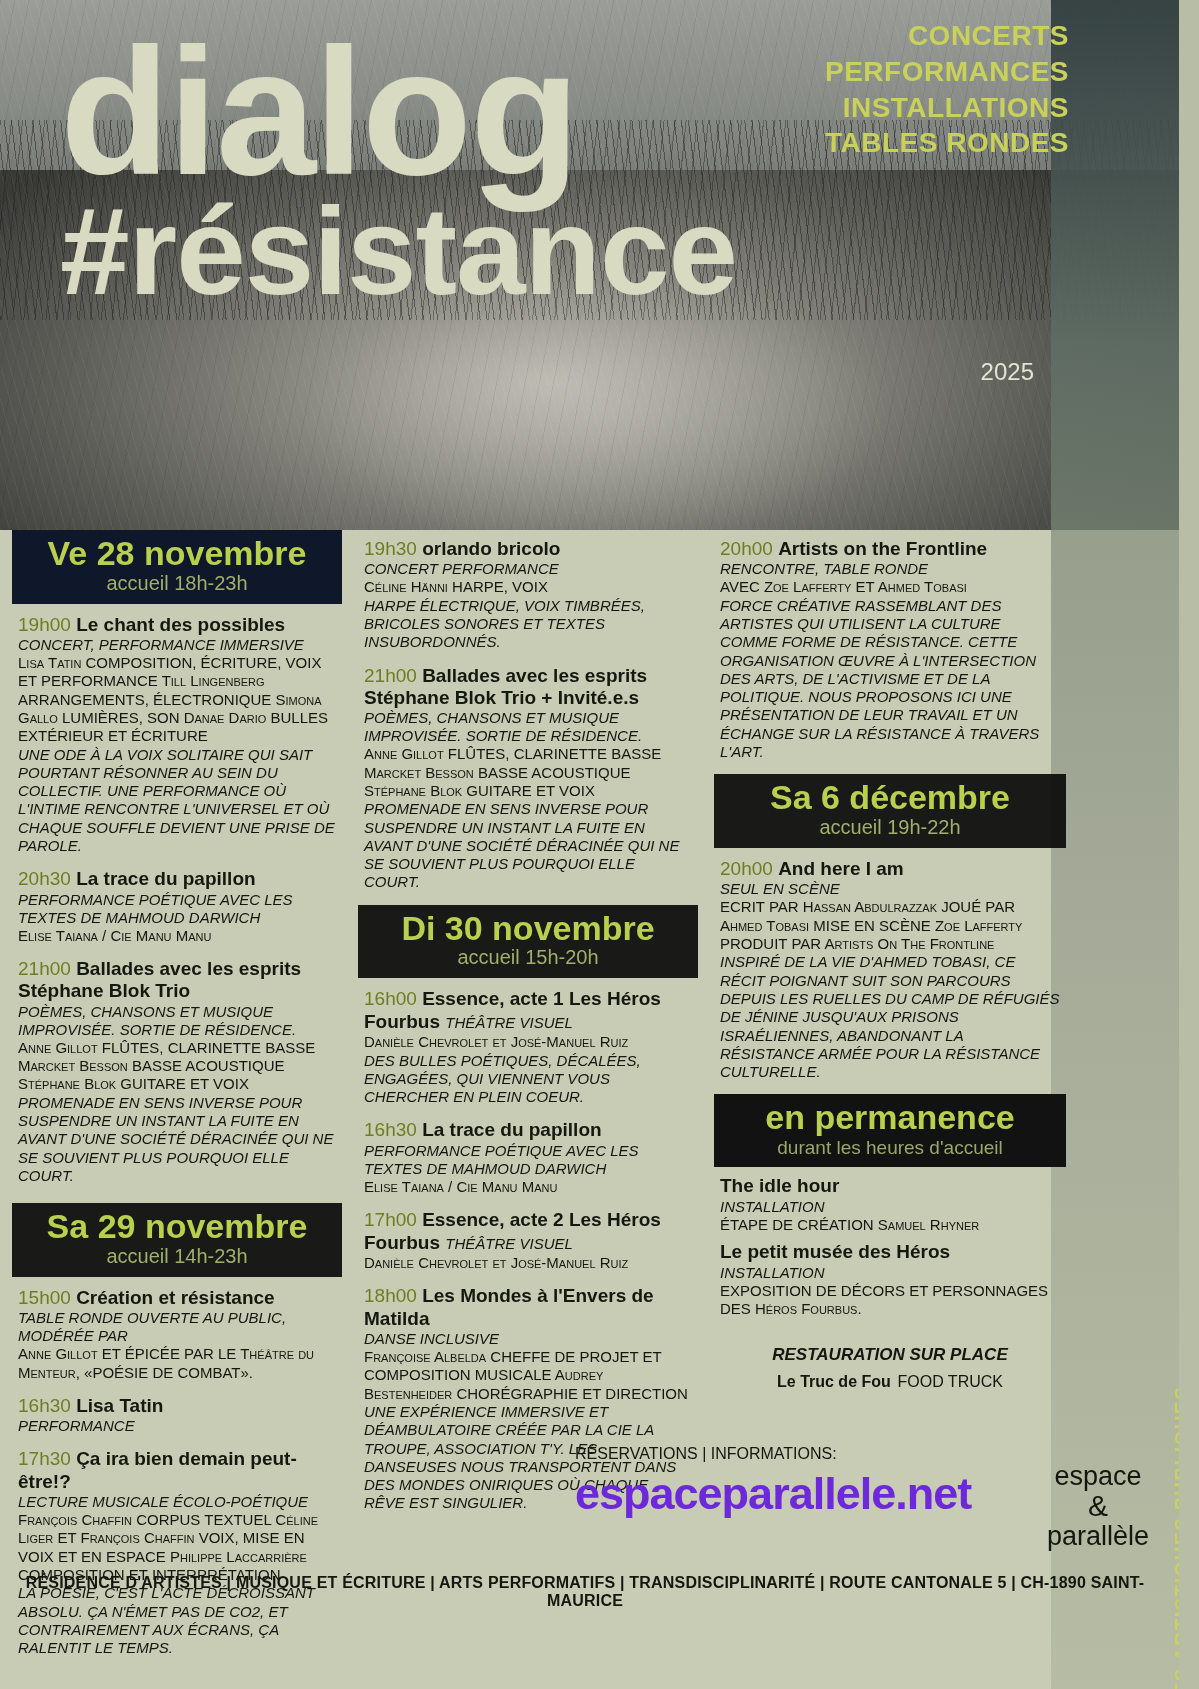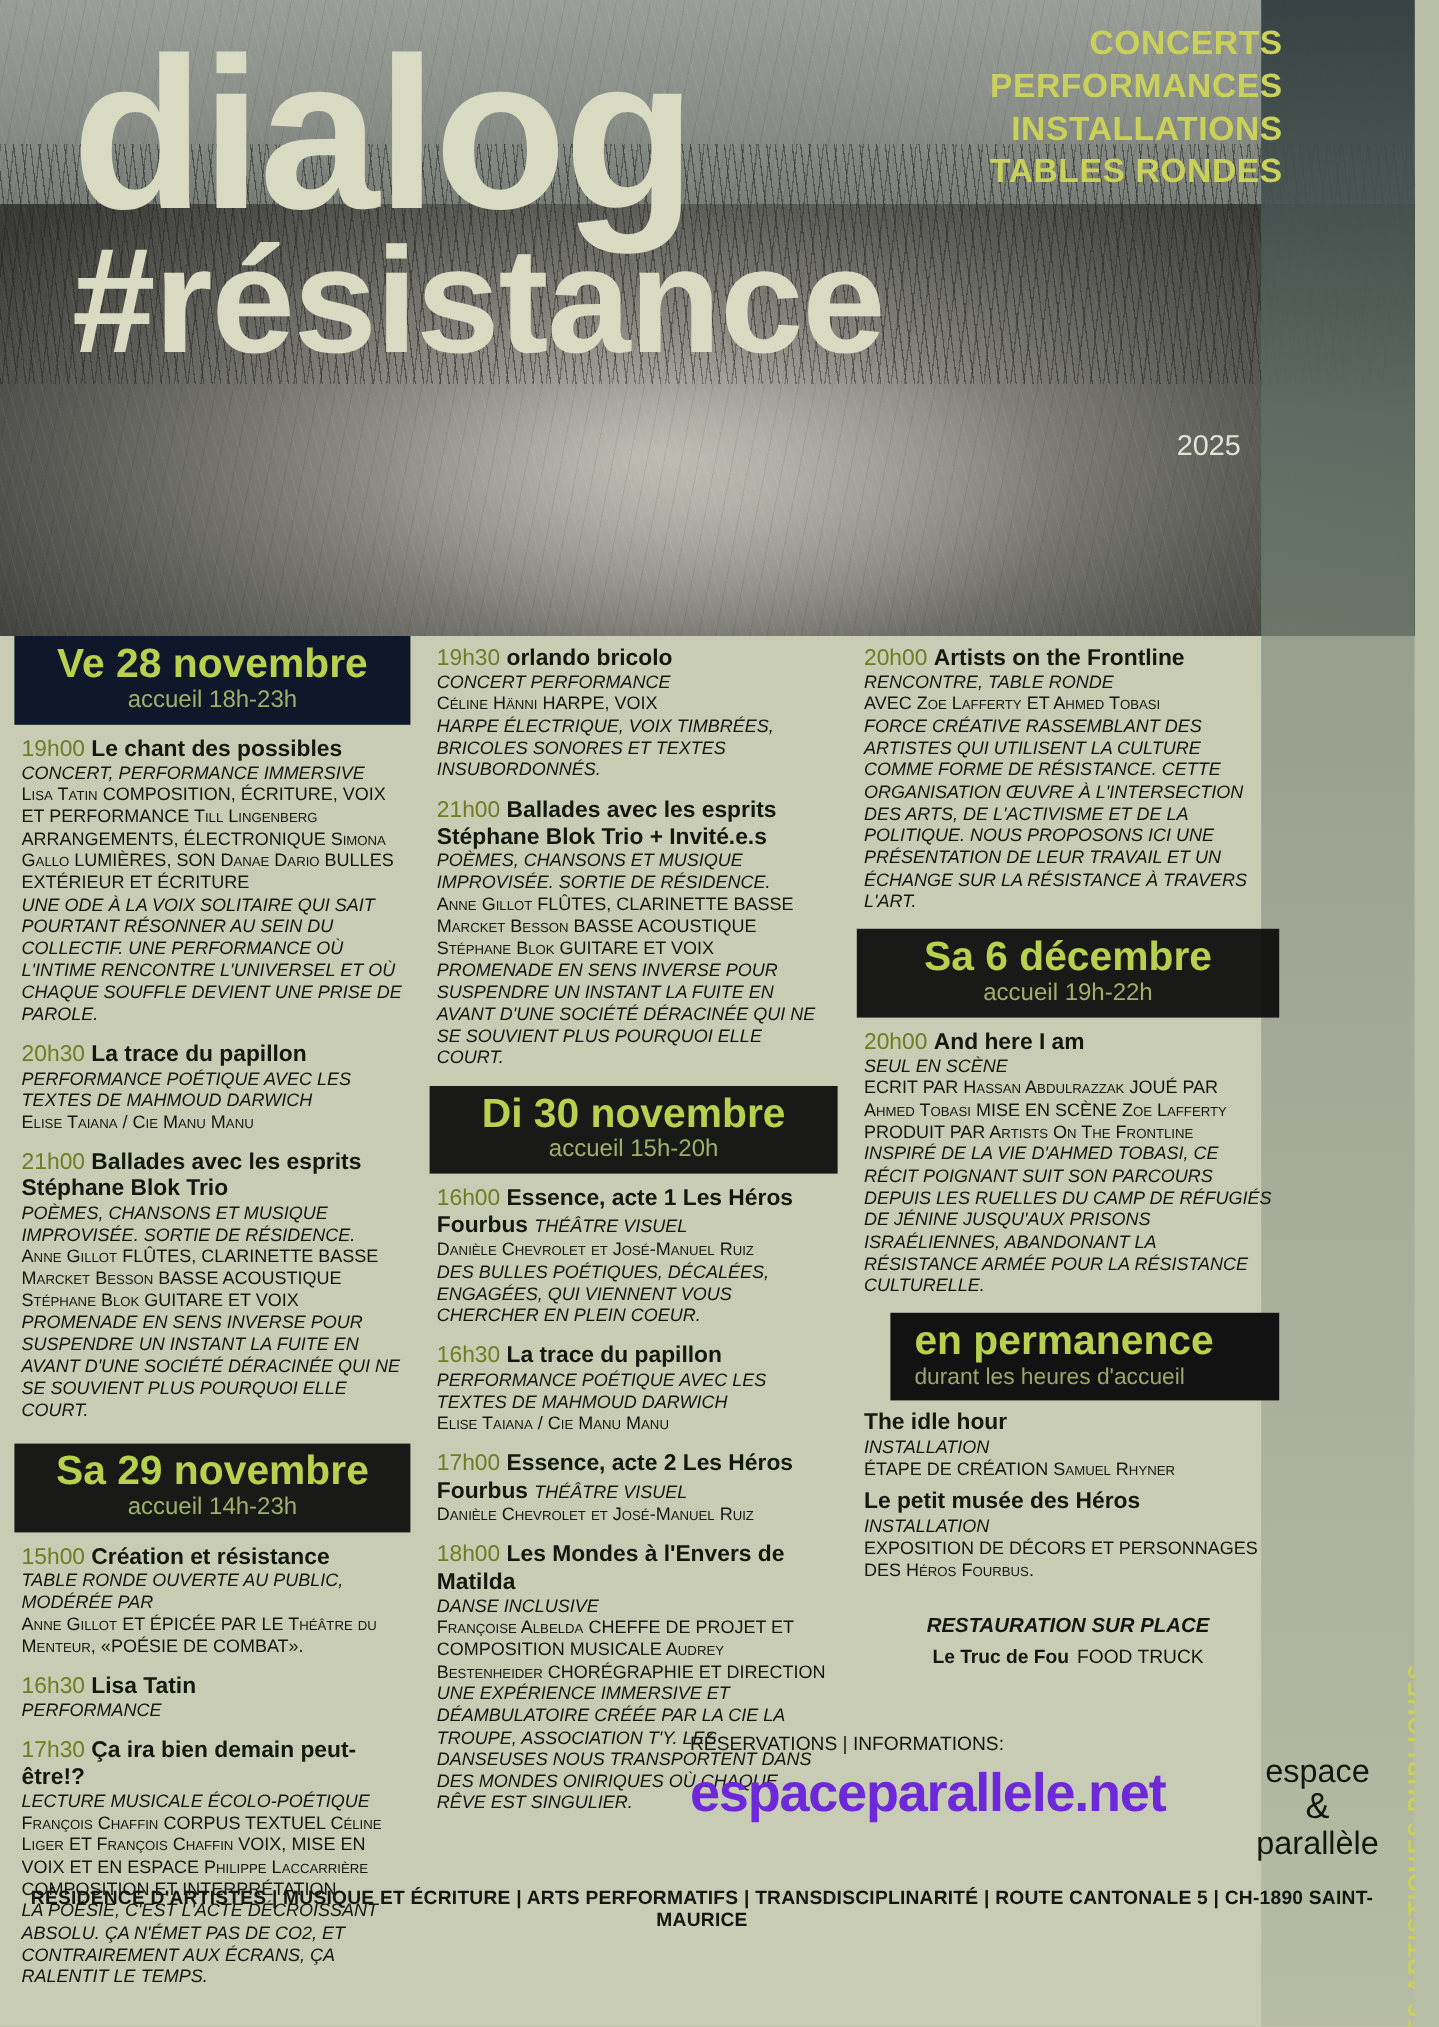--- a/index.html
+++ b/index.html
@@ -53,21 +53,21 @@
 
   .ev{margin:0 6px 13px 6px;color:#14160f;}
   .ev .hl{font-size:19px;line-height:1.18;}
   .ev .t{color:#6f7c23;font-weight:normal;}
   .ev .ttl{font-weight:bold;color:#15180f;}
   .ev .sub{font-style:italic;font-size:15px;line-height:1.2;}
   .ev .meta{font-size:15px;line-height:1.22;}
   .ev .desc{font-style:italic;font-size:15px;line-height:1.22;}
   .sc{font-variant:small-caps;}
 
-  .permbar{background:#121212;padding:4px 20px 8px;text-align:left;margin-bottom:8px;margin-left:28px;}
+  .permbar{background:#121212;padding:4px 20px 8px;text-align:center;margin-bottom:8px;}
   .permbar .d{color:#b9cf4e;font-size:34px;font-weight:bold;}
   .permbar .h{color:#9aa76a;font-size:19px;}
 
   
   .resto{position:absolute;left:714px;top:1345px;width:352px;text-align:center;color:#14160f;}
   .resto .l1{font-style:italic;font-weight:bold;font-size:17px;}
   .resto .l2{font-size:24px;font-weight:bold;}
   .resto .l2 span{font-weight:normal;font-size:16px;}
 
   .reserv{position:absolute;left:575px;top:1445px;color:#14160f;font-size:16px;}

